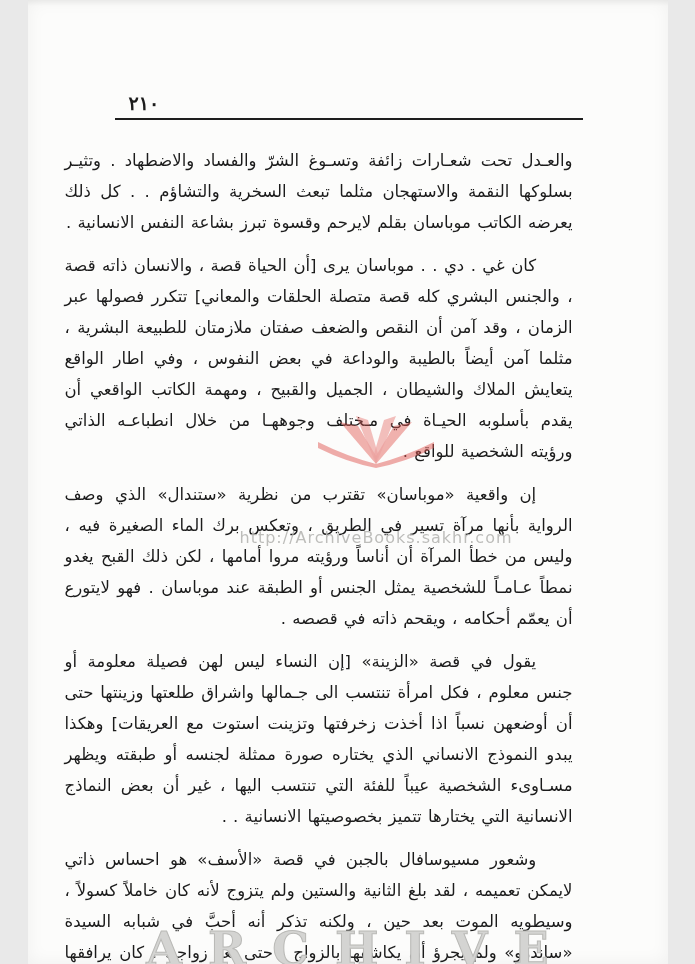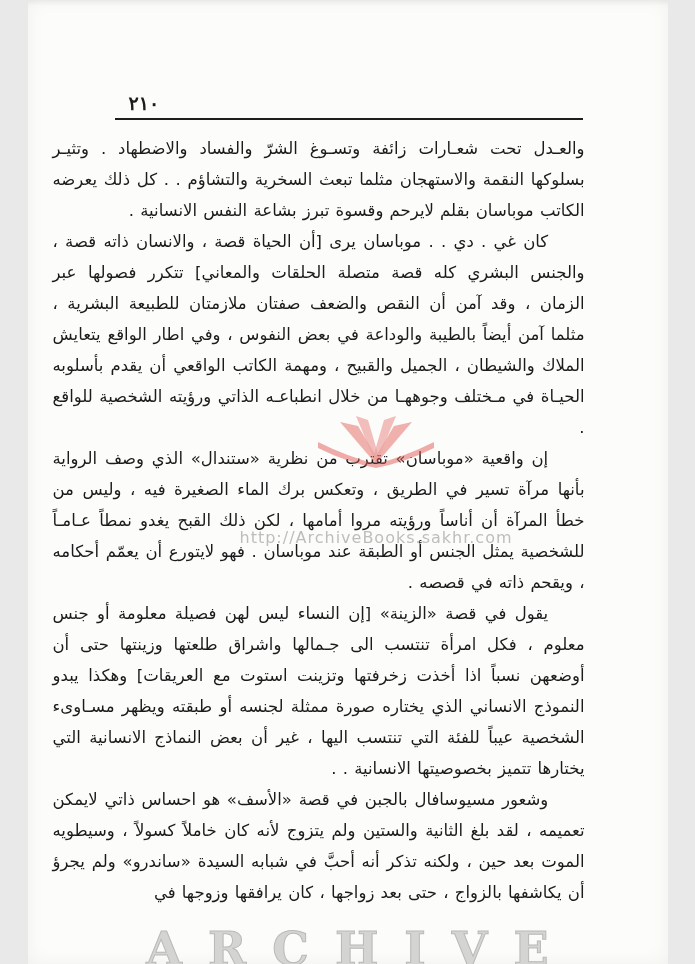--- a/index.html
+++ b/index.html
@@ -47,21 +47,21 @@
     right: 83px;
     width: 532px;
     direction: rtl;
     text-align: justify;
     font-family: "DejaVu Sans", sans-serif;
     font-size: 16.5px;
     line-height: 31px;
     color: #1b1b1b;
     word-spacing: 1px;
   }
-  .para { margin: 0; text-indent: 2.2em; }
+  .para { margin: 12px; text-indent: 2.2em; }
   .para.no-indent { text-indent: 0; }
   
   .wm-logo {
     position: absolute;
     top: 412px;
     left: 278px;
     width: 140px;
     height: 58px;
     opacity: 0.55;
     pointer-events: none;

